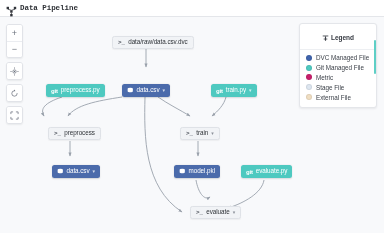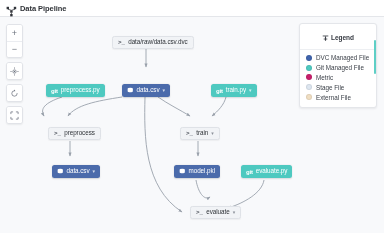--- a/index.html
+++ b/index.html
@@ -21,21 +21,21 @@
     width: 384px; height: 17px;
     background: #ffffff;
     border-bottom: 1px solid #e4e6ea;
     display: flex; align-items: center;
     padding-left: 6px;
     z-index: 30;
   }
   #header .dag-icon { width: 11px; height: 11px; margin-right: 3px; flex: 0 0 auto; }
   #header .title {
     font-size: 7.5px; font-weight: bold; color: #2f3237;
-    letter-spacing: -0.05px; white-space: nowrap;
+    letter-spacing: -0.05px; white-space: nowrap; font-family: Liberation Mono, monospace;
   }
 
   
   #canvas {
     position: absolute; left: 0; top: 17px;
     width: 384px; height: 216px;
     background: #f8f9fb;
     overflow: hidden;
   }
   #edges { position: absolute; left: 0; top: 0; width: 384px; height: 216px; }

